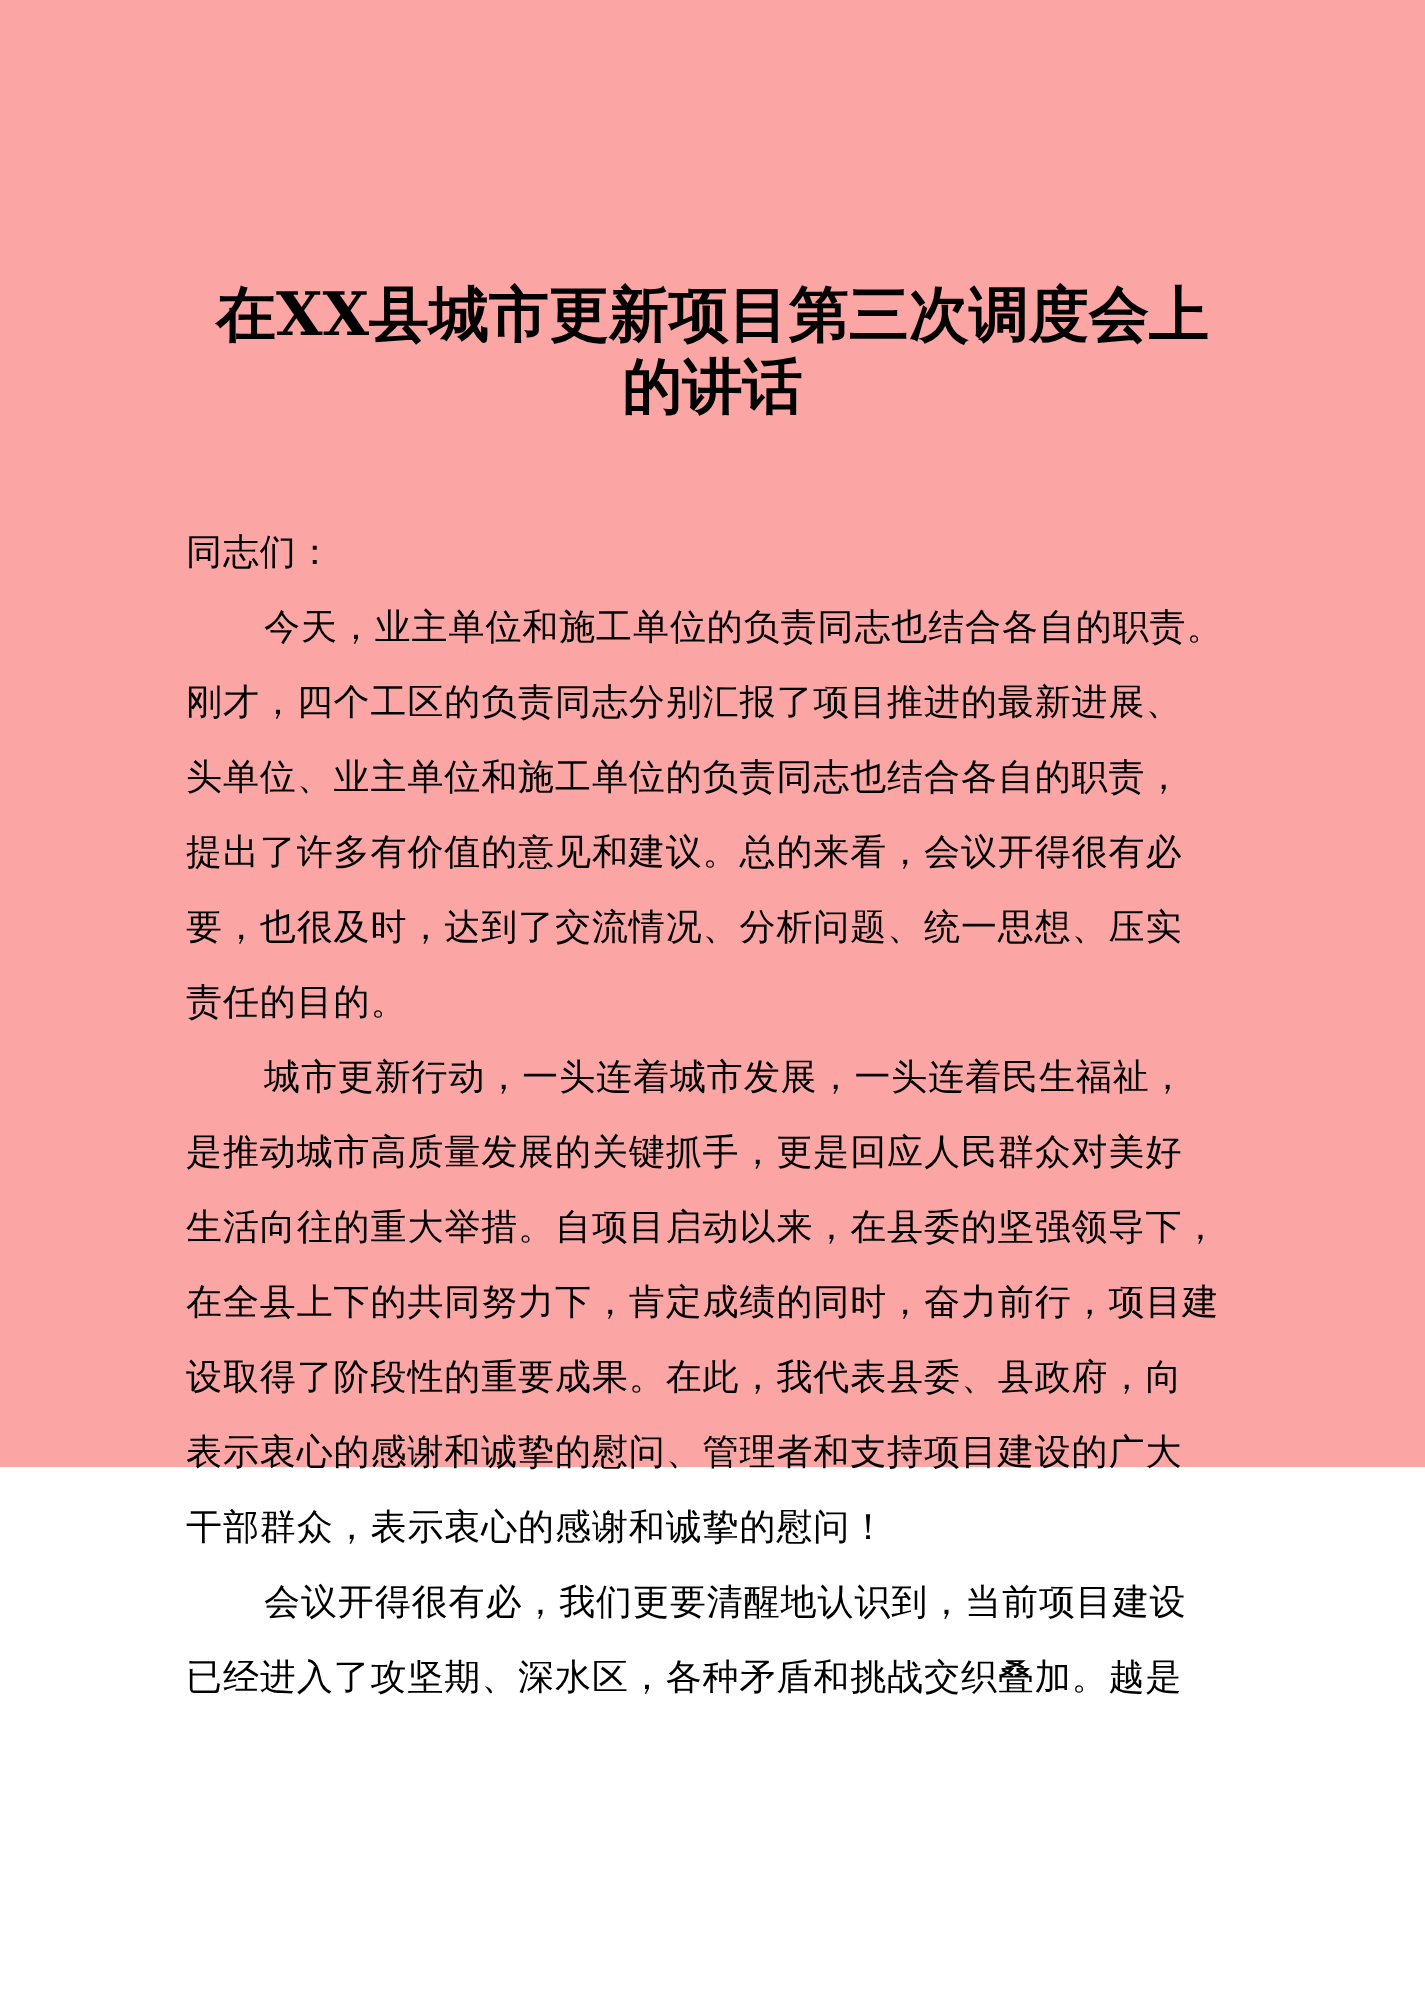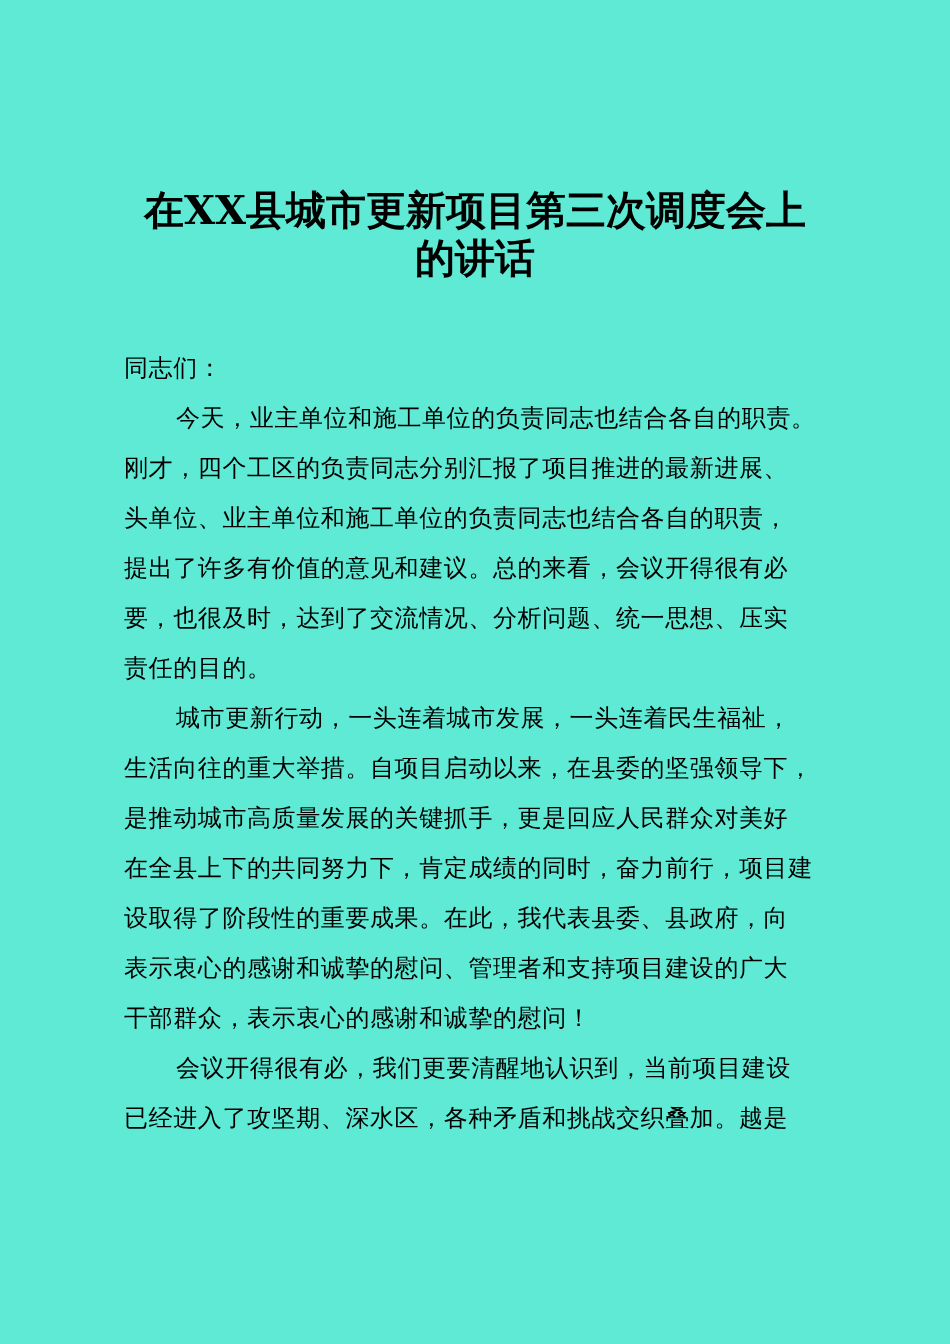--- a/index.html
+++ b/index.html
@@ -13,22 +13,22 @@
       position: relative;
       overflow: hidden;
       color: #000000;
       font-family: "DejaVu Sans", "Liberation Sans", sans-serif;
     }
     .page {
       position: absolute;
       left: 0;
       top: 0;
       width: 950px;
-      height: 1344px;
-      background: #5eead4;
+      height: 978px;
+      background: #fca5a5;
     }
     .title {
       position: absolute;
       left: 0;
       top: 186px;
       width: 950px;
       text-align: center;
       font-family: "DejaVu Serif", "Liberation Serif", serif;
       font-weight: bold;
       font-size: 40px;
@@ -74,22 +74,22 @@
       <span class="line indent">今天，业主单位和施工单位的负责同志也结合各自的职责。</span>
       <span class="line">刚才，四个工区的负责同志分别汇报了项目推进的最新进展、</span>
       <span class="line">头单位、业主单位和施工单位的负责同志也结合各自的职责，</span>
       <span class="line">提出了许多有价值的意见和建议。总的来看，会议开得很有必</span>
       <span class="line">要，也很及时，达到了交流情况、分析问题、统一思想、压实</span>
       <span class="line">责任的目的。</span>
     </div>
 
     <div>
       <span class="line indent">城市更新行动，一头连着城市发展，一头连着民生福祉，</span>
+      <span class="line">是推动城市高质量发展的关键抓手，更是回应人民群众对美好</span>
       <span class="line">生活向往的重大举措。自项目启动以来，在县委的坚强领导下，</span>
-      <span class="line">是推动城市高质量发展的关键抓手，更是回应人民群众对美好</span>
       <span class="line">在全县上下的共同努力下，肯定成绩的同时，奋力前行，项目建</span>
       <span class="line">设取得了阶段性的重要成果。在此，我代表县委、县政府，向</span>
       <span class="line">表示衷心的感谢和诚挚的慰问、管理者和支持项目建设的广大</span>
       <span class="line">干部群众，表示衷心的感谢和诚挚的慰问！</span>
     </div>
 
     <div>
       <span class="line indent">会议开得很有必，我们更要清醒地认识到，当前项目建设</span>
       <span class="line">已经进入了攻坚期、深水区，各种矛盾和挑战交织叠加。越是</span>
     </div>

